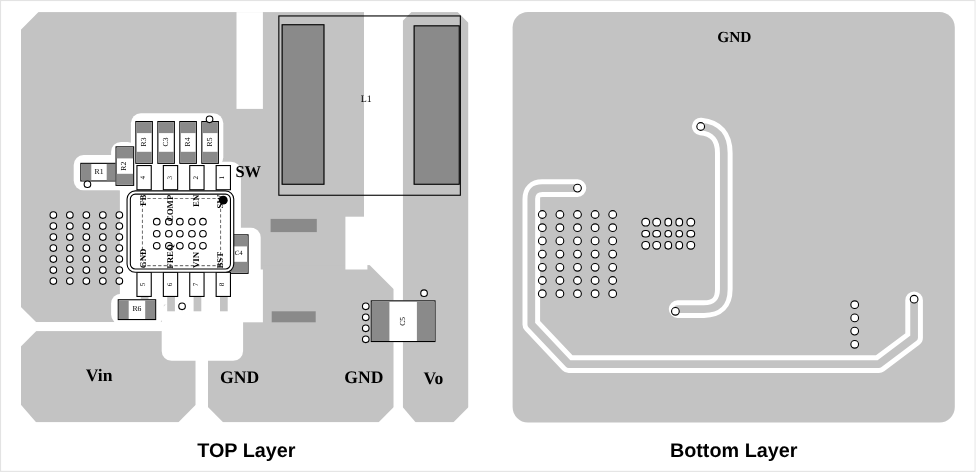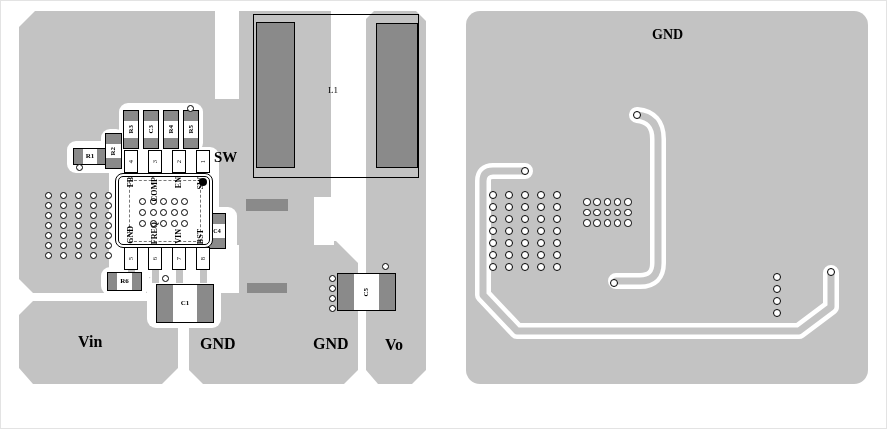--- a/index.html
+++ b/index.html
@@ -12,21 +12,21 @@
   .island{border-radius:9px;}
   
   .comp{position:absolute;background:#fff;border:1px solid #000;display:flex;align-items:center;justify-content:center;}
   .pad{position:absolute;background:var(--pad);}
   .v>.pt{left:0;right:0;top:0;height:10px;}
   .v>.pb{left:0;right:0;bottom:0;height:10px;}
   .h>.pl{top:0;bottom:0;left:0;width:9px;}
   .h>.pr{top:0;bottom:0;right:0;width:9px;}
   .cap>.pl{width:16px;}
   .cap>.pr{width:16px;}
-  .clabel{position:relative;font-size:7px;line-height:1;z-index:2;font-weight:bold;}
+  .clabel{position:relative;font-size:7px;line-height:1;z-index:2;}
   .rot{writing-mode:vertical-rl;transform:rotate(180deg);}
   .stub{position:absolute;background:var(--pour);}
   
   .ic{position:absolute;background:#fff;border:1.5px solid #000;border-radius:8px;}
   .ic-inner{position:absolute;inset:2px;border:1px solid #000;border-radius:5px;}
   .ic-dash{position:absolute;border:1px dashed #777;}
   .ic-dot{position:absolute;width:8px;height:8px;background:#000;border-radius:50%;}
   .pin-v{position:absolute;writing-mode:vertical-rl;transform:rotate(180deg);
          font-weight:bold;font-size:8px;line-height:1;letter-spacing:0;z-index:2;}
   .icpad{position:absolute;width:14px;height:23px;background:#fff;border:1px solid #000;
@@ -116,25 +116,20 @@
   </div>
   <div class="comp v" style="left:207px;top:212px;width:18px;height:36px;">
     <span class="pad pt"></span>
     <span class="pad pb"></span>
     <span class="clabel" style="font-size:6px;">C4</span>
   </div>
   <div class="comp h" style="left:106px;top:271px;width:35px;height:19px;">
     <span class="pad pl"></span>
     <span class="pad pr"></span>
     <span class="clabel">R6</span>
-  </div>
-  <div class="comp h cap" style="left:155px;top:283px;width:58px;height:39px;">
-    <span class="pad pl"></span>
-    <span class="pad pr"></span>
-    <span class="clabel">C1</span>
   </div>
   <div class="comp h cap" style="left:336px;top:272px;width:59px;height:38px;">
     <span class="pad pl"></span>
     <span class="pad pr"></span>
     <span class="clabel rot">C5</span>
   </div>
 
   <div class="tab" style="left:245px;top:198px;width:42px;height:12px;"></div>
   <div class="tab" style="left:246px;top:282px;width:40px;height:10px;"></div>
 
@@ -321,14 +316,16 @@
       <span class="via" style="left: 0px; top: 24px; width: 8px; height: 8px;"></span>
       <span class="via" style="left: 0px; top: 36px; width: 8px; height: 8px;"></span>
     </div>
   <span class="via" style="left:520px;top:166px;width:8px;height:8px;"></span>
   <span class="via" style="left:826px;top:267px;width:8px;height:8px;"></span>
   <span class="via" style="left:632px;top:110px;width:8px;height:8px;"></span>
   <span class="via" style="left:609px;top:278px;width:8px;height:8px;"></span>
 
   <span class="netlabel" style="left:651px;top:27px;font-size:14px;">GND</span>
 
+  <div class="caption" style="left:8px;top:399px;width:430px;">TOP Layer</div>
+  <div class="caption" style="left:465px;top:399px;width:402px;">Bottom Layer</div>
 
 </div>
 
 </body></html>

